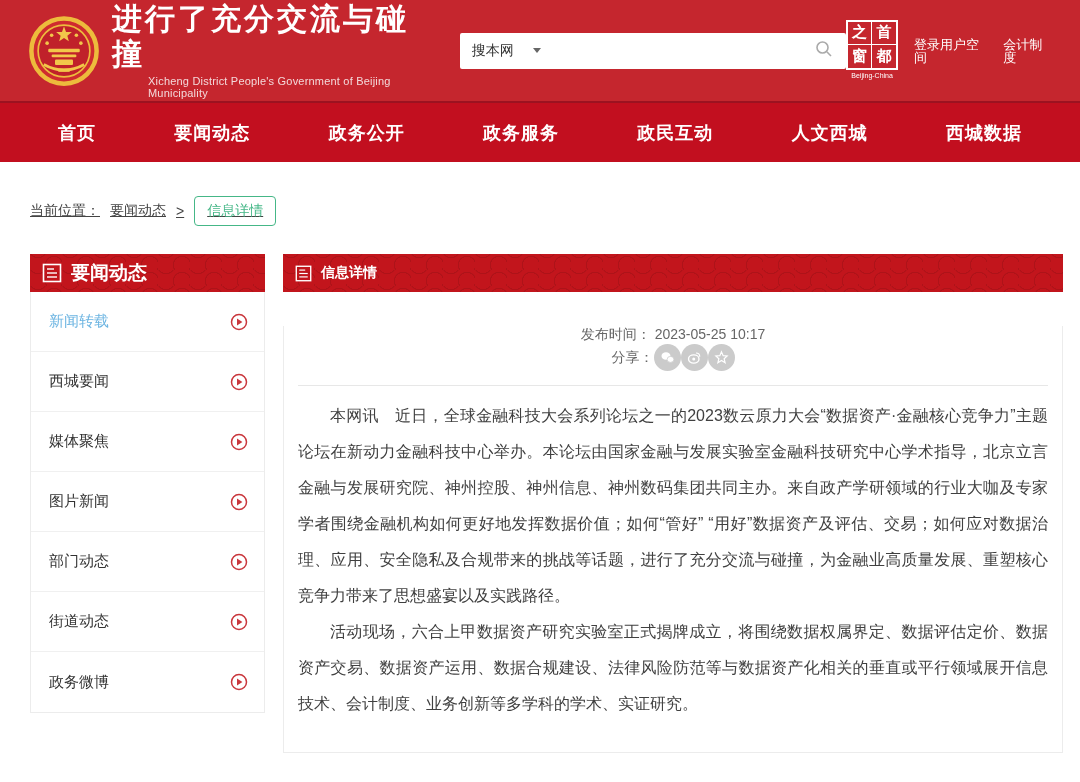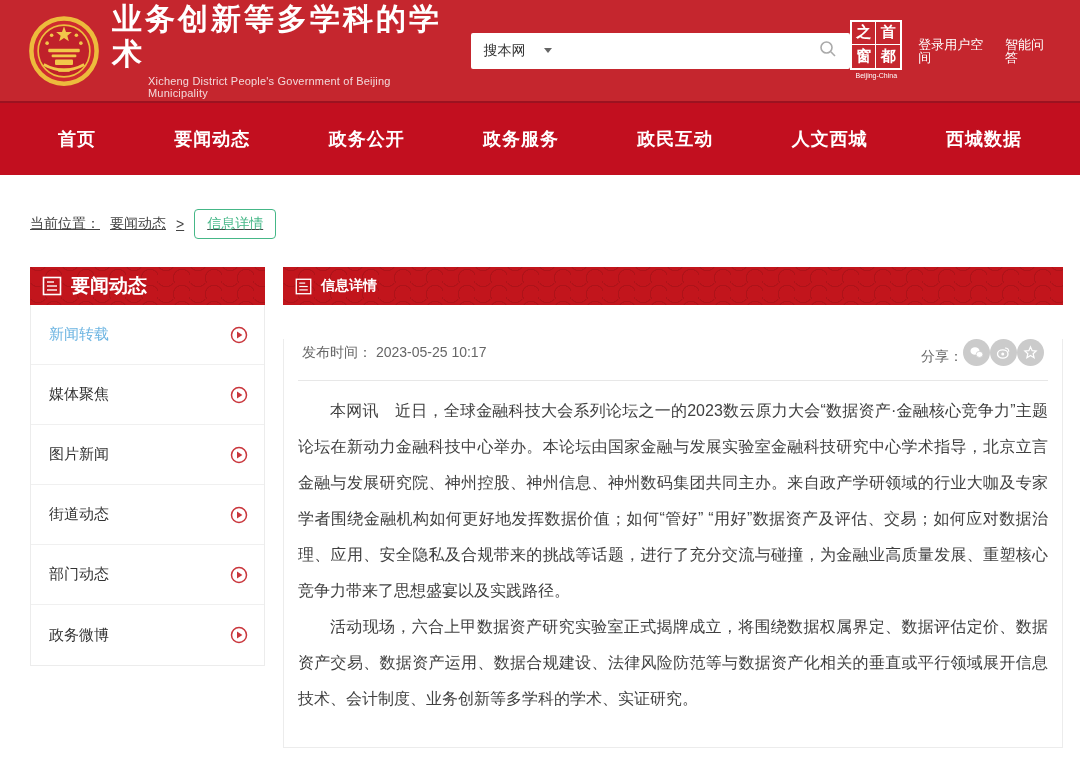--- a/index.html
+++ b/index.html
@@ -32,21 +32,21 @@
   .seal-grid span:nth-child(1){ border-right:1px solid #fff; border-bottom:1px solid #fff;}
   .seal-grid span:nth-child(2){ border-bottom:1px solid #fff;}
   .seal-grid span:nth-child(3){ border-right:1px solid #fff;}
   .seal-caption { font-size:7px; margin-top:2px; }
   .quick-links { font-size:13px; line-height:1; }
   .quick-links .row { display:flex; gap:16px; align-items:flex-end; }
   .quick-links .row + .row { margin-top:12px; }
   .quick-links a { color:#fff; text-decoration:none; display:flex; align-items:center; gap:5px;}
 
   
-  .main-nav { height:72px; background:#c20f1f; display:flex; align-items:center;
+  .main-nav { height:59px; background:#c20f1f; display:flex; align-items:center;
     justify-content:space-between; padding:0 58px; }
   .main-nav a { color:#fff; font-size:18px; font-weight:bold; text-decoration:none; letter-spacing:1px; }
 
   
   .breadcrumb { margin:34px 30px 0; display:flex; align-items:center; gap:10px;
     font-size:14px; color:#444;text-decoration:underline; }
   .crumb-badge { border:1px solid #45b787; color:#45b787; padding:5px 12px;
     border-radius:4px; font-size:14px; }
 
   
@@ -68,22 +68,22 @@
   .side-item:not(:last-child){ border-bottom:1px solid #f0f0f0; }
   .side-item.active .side-label { color:#6db5e2; }
 
   
   .main-panel { width:780px; flex:0 0 auto; }
   .main-panel .panel-head { font-size:14px; font-weight:bold; }
   .article-box { border:1px solid #ececec; border-top:none; background:#fff; padding:0 14px 30px; }
   .article-title { text-align:center; font-size:22px; color:#333; font-weight:500;
     margin-top:40px; letter-spacing:.5px; }
   .article-meta { margin-top:34px; display:flex; align-items:center; justify-content:space-between;
-    font-size:14px; color:#666; padding:0 4px 14px; border-bottom:1px solid #e7e7e7; }
-  .share { display:flex; align-items:flex-end; }
+    font-size:14px; color:#666; padding:0 4px 14px; border-bottom:1px solid #e7e7e7;flex-direction:column; }
+  .share { display:flex; align-items:center; }
   .share-circle { width:27px; height:27px; border-radius:50%; background:#cbcbcb;
     display:flex; align-items:center; justify-content:center; cursor:pointer; }
   .article-body { margin-top:12px; }
   .article-body p { font-size:16px; color:#404040; line-height:36px; text-align:justify;
     text-indent:2em; }
 
   .doc-icon svg, .arrow-icon svg { display:block; }
 </style>
 </head>
 <body>
@@ -100,21 +100,21 @@
         <circle cx="17" cy="25" r="1.6" fill="#f2c64a"></circle>
         <circle cx="47" cy="25" r="1.6" fill="#f2c64a"></circle>
         <rect x="18" y="30" width="28" height="3.2" rx="1" fill="#f2c64a"></rect>
         <rect x="21" y="35" width="22" height="2.6" rx="1" fill="#f2c64a"></rect>
         <rect x="24" y="39.5" width="16" height="5" rx="1" fill="#f2c64a"></rect>
         <path d="M14,44 Q32,54 50,44" stroke="#f2c64a" stroke-width="2.5" fill="none"></path>
         <rect x="27" y="47.5" width="10" height="3" fill="#f2c64a"></rect>
       </svg>
     </span>
     <div class="brand-text">
-      <div class="cn">业务创新等多学科的学术</div>
+      <div class="cn">进行了充分交流与碰撞</div>
       <div class="en">Xicheng District People's Government of Beijing Municipality</div>
     </div>
   </div>
 
   <div class="search-box">
     <span class="search-scope">
       <span>搜本网</span>
       <span class="caret"></span>
     </span>
     <input class="search-input" type="text" placeholder="" style="">
@@ -132,21 +132,21 @@
         <span>之</span>
         <span>首</span>
         <span>窗</span>
         <span>都</span>
       </div>
       <div class="seal-caption">Beijing-China</div>
     </div>
     <div class="quick-links">
       <div class="row">
         <a href="#">登录用户空间</a>
-        <a href="#">智能问答</a>
+        <a href="#">会计制度</a>
       </div>
     </div>
   </div>
 </header>
 
 <nav class="main-nav">
   <a href="#">首页</a>
   <a href="#">要闻动态</a>
   <a href="#">政务公开</a>
   <a href="#">政务服务</a>
@@ -180,48 +180,57 @@
       <div class="side-item active">
         <span class="side-label">新闻转载</span>
         <span class="arrow-icon">
           <svg width="18" height="18" viewBox="0 0 18 18">
               <circle cx="9" cy="9" r="7.5" fill="none" stroke="#c9363c" stroke-width="1.5"></circle>
               <polygon points="7,5.6 12.4,9 7,12.4" fill="#c9363c"></polygon>
             </svg>
         </span>
       </div>
       <div class="side-item">
+        <span class="side-label">西城要闻</span>
+        <span class="arrow-icon">
+          <svg width="18" height="18" viewBox="0 0 18 18">
+              <circle cx="9" cy="9" r="7.5" fill="none" stroke="#c9363c" stroke-width="1.5"></circle>
+              <polygon points="7,5.6 12.4,9 7,12.4" fill="#c9363c"></polygon>
+            </svg>
+        </span>
+      </div>
+      <div class="side-item">
         <span class="side-label">媒体聚焦</span>
         <span class="arrow-icon">
           <svg width="18" height="18" viewBox="0 0 18 18">
               <circle cx="9" cy="9" r="7.5" fill="none" stroke="#c9363c" stroke-width="1.5"></circle>
               <polygon points="7,5.6 12.4,9 7,12.4" fill="#c9363c"></polygon>
             </svg>
         </span>
       </div>
       <div class="side-item">
         <span class="side-label">图片新闻</span>
         <span class="arrow-icon">
           <svg width="18" height="18" viewBox="0 0 18 18">
               <circle cx="9" cy="9" r="7.5" fill="none" stroke="#c9363c" stroke-width="1.5"></circle>
               <polygon points="7,5.6 12.4,9 7,12.4" fill="#c9363c"></polygon>
             </svg>
         </span>
       </div>
       <div class="side-item">
+        <span class="side-label">部门动态</span>
+        <span class="arrow-icon">
+          <svg width="18" height="18" viewBox="0 0 18 18">
+              <circle cx="9" cy="9" r="7.5" fill="none" stroke="#c9363c" stroke-width="1.5"></circle>
+              <polygon points="7,5.6 12.4,9 7,12.4" fill="#c9363c"></polygon>
+            </svg>
+        </span>
+      </div>
+      <div class="side-item">
         <span class="side-label">街道动态</span>
-        <span class="arrow-icon">
-          <svg width="18" height="18" viewBox="0 0 18 18">
-              <circle cx="9" cy="9" r="7.5" fill="none" stroke="#c9363c" stroke-width="1.5"></circle>
-              <polygon points="7,5.6 12.4,9 7,12.4" fill="#c9363c"></polygon>
-            </svg>
-        </span>
-      </div>
-      <div class="side-item">
-        <span class="side-label">部门动态</span>
         <span class="arrow-icon">
           <svg width="18" height="18" viewBox="0 0 18 18">
               <circle cx="9" cy="9" r="7.5" fill="none" stroke="#c9363c" stroke-width="1.5"></circle>
               <polygon points="7,5.6 12.4,9 7,12.4" fill="#c9363c"></polygon>
             </svg>
         </span>
       </div>
       <div class="side-item">
         <span class="side-label">政务微博</span>
         <span class="arrow-icon">

